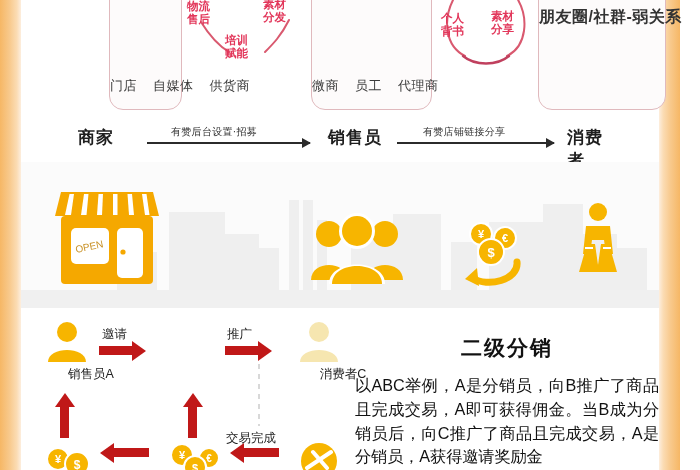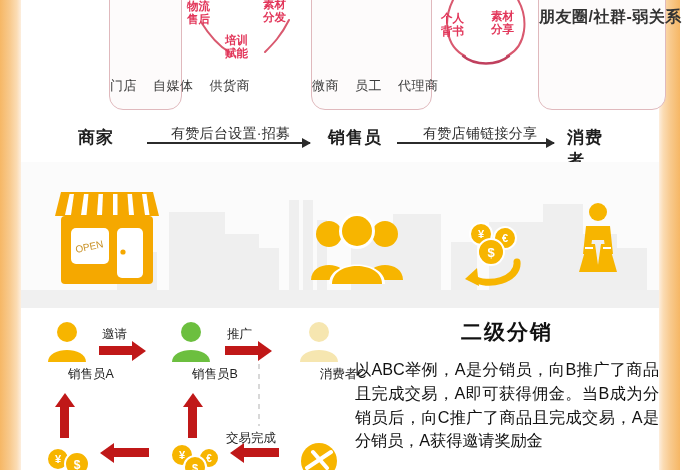--- a/index.html
+++ b/index.html
@@ -83,21 +83,21 @@
   .flow-arrow { position:absolute; top: 24px; height:2px; background:#2b2b2b; }
   #fa1 { left: 126px; width: 163px; }
   #fa2 { left: 376px; width: 157px; }
   .flow-arrow::after {
     content:""; position:absolute; right:-1px; top:-4px;
     border-left: 9px solid #2b2b2b;
     border-top: 5px solid transparent;
     border-bottom: 5px solid transparent;
   }
   .flow-caption {
-    position:absolute; top: 7px; font-size: 14px; color:#2f2f2f;
+    position:absolute; top: 7px; font-size: 10px; color:#2f2f2f;
     letter-spacing:.3px; white-space:nowrap;
   }
   #fc1 { left: 150px; }
   #fc2 { left: 402px; }
 
   
   .band { position:absolute; left:0; top:162px; width:638px; height:146px;
           background:#fbfbfb; overflow:hidden; }
   .band .skyline { position:absolute; left:0; bottom:0; width:638px; height:122px; }
   .band .ground  { position:absolute; left:0; bottom:0; width:638px; height:18px;
@@ -147,21 +147,21 @@
 
   .coin-grp { position:absolute; }
   #cg1 { left: 24px;  top: 137px; }
   #cg2 { left: 148px; top: 134px; }
   #cg3 { left: 272px; top: 134px; }
 
   
   .panel { position:absolute; left: 334px; top: 0; width: 304px; height: 162px; }
   .panel h2 {
     text-align:center; font-size: 21px; font-weight: 700; color:#111;
-    letter-spacing: 2px; margin-top: 10px;
+    letter-spacing: 2px; margin-top: 26px;
   }
   .panel p {
     margin-top: 12px; font-size: 16.2px; line-height: 1.47; color:#111;
     letter-spacing: -0.1px; text-align: justify;
   }
 </style>
 </head>
 <body>
 
 <div class="page">
@@ -331,27 +331,20 @@
     <div class="bottom">
 
       <div class="person" id="p-a">
         <svg class="glyph" width="44" height="44" viewBox="0 0 44 44">
           <circle cx="22" cy="12" r="10" fill="#f7b500"></circle>
           <path d="M3 42 C 3 26, 41 26, 41 42 Z" fill="#f7b500"></path>
         </svg>
         <span class="cap">销售员A</span>
       </div>
 
-      <div class="person" id="p-b">
-        <svg class="glyph" width="44" height="44" viewBox="0 0 44 44">
-          <circle cx="22" cy="12" r="10" fill="#6cbf3f"></circle>
-          <path d="M3 42 C 3 26, 41 26, 41 42 Z" fill="#6cbf3f"></path>
-        </svg>
-        <span class="cap">销售员B</span>
-      </div>
 
       <div class="person" id="p-c">
         <svg class="glyph" width="44" height="44" viewBox="0 0 44 44">
           <circle cx="22" cy="12" r="10" fill="#f6e6b0"></circle>
           <path d="M3 42 C 3 26, 41 26, 41 42 Z" fill="#f6e6b0"></path>
         </svg>
         <span class="cap">消费者C</span>
       </div>
 
       <div class="redarrow-h" id="ra1"></div>

